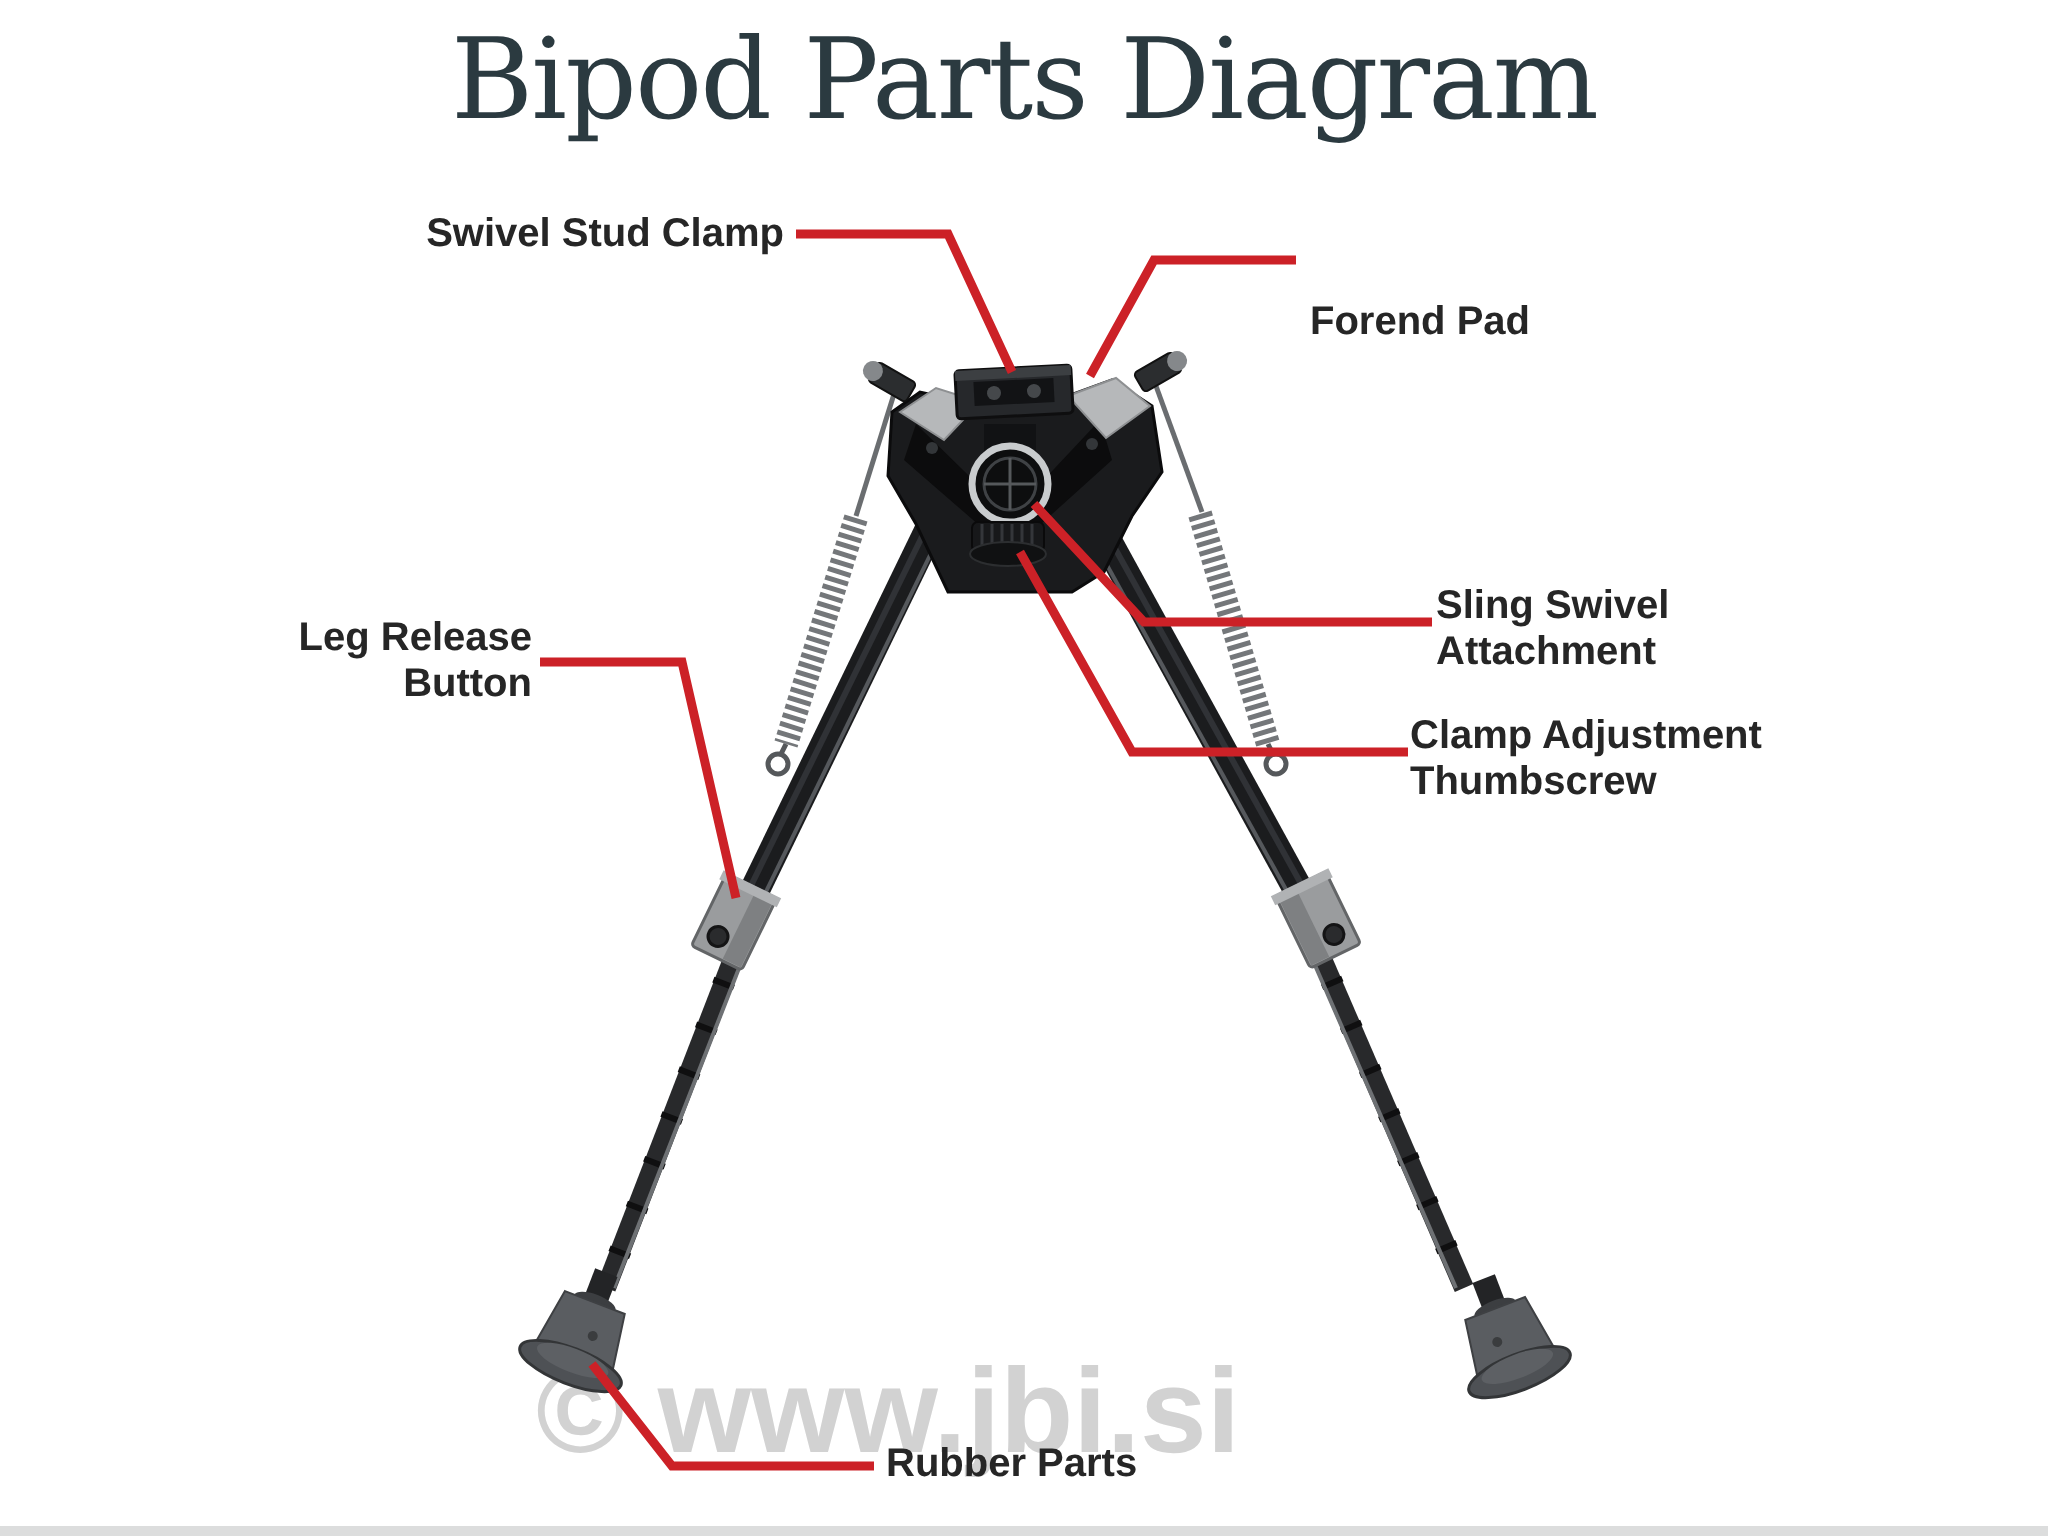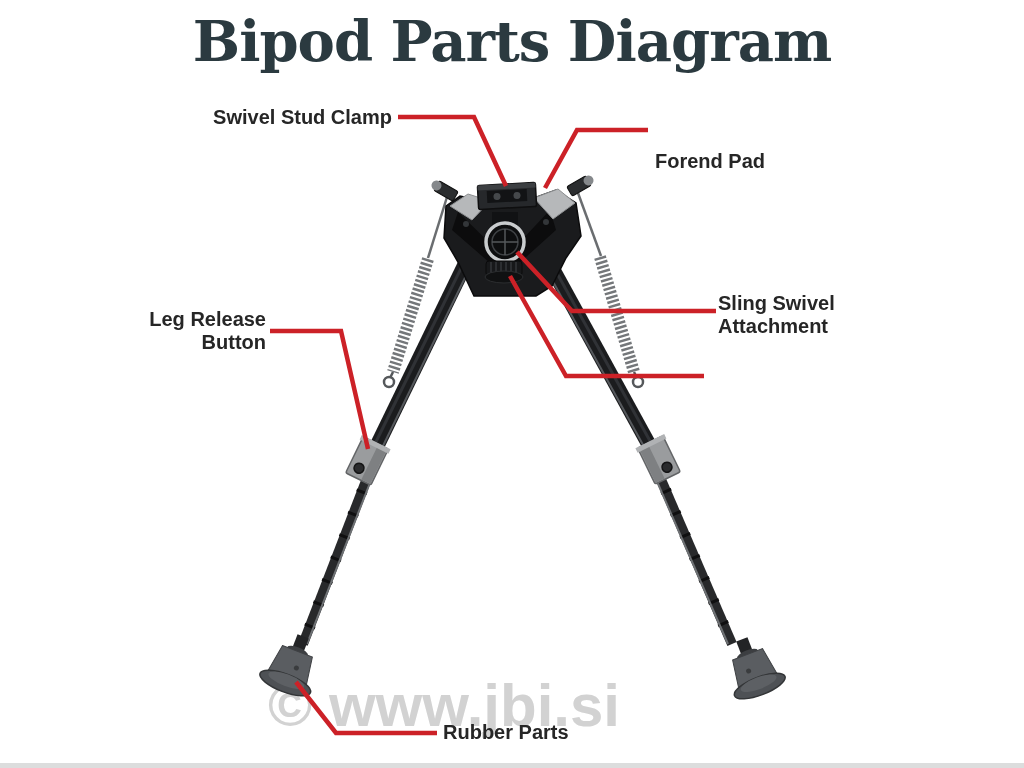--- a/index.html
+++ b/index.html
@@ -1,19 +1,19 @@
 <!DOCTYPE html>
 <html><head>
 <meta charset="utf-8">
 <style>
   html,body{margin:0;padding:0;background:#ffffff;}
   #page{position:relative;width:1024px;height:768px;background:#ffffff;overflow:hidden;
         font-family:"Liberation Sans", sans-serif;}
   .page-title{position:absolute;left:0;top:8px;width:1024px;text-align:center;
-        font-family:"DejaVu Serif", serif;font-weight:bold;font-size:56px;
+        font-family:"DejaVu Serif", serif;font-weight:normal;font-size:56px;
         color:#2b3a40;letter-spacing:-1px;}
   .part-label{position:absolute;font-weight:bold;font-size:20px;color:#262626;
         line-height:1.16;white-space:pre-line;z-index:3;}
   .lbl-right{text-align:right;}
   .watermark{position:absolute;left:268px;top:676px;font-size:60px;font-weight:700;
         color:#d2d2d2;letter-spacing:0px;line-height:1;z-index:1;white-space:nowrap;}
   .bottom-strip{position:absolute;left:0;right:0;bottom:0;height:5px;background:#dcdddd;z-index:1;}
   svg.diagram{position:absolute;left:0;top:0;z-index:2;}
   .callout{stroke:#cc2127;stroke-width:4.5;fill:none;stroke-linejoin:miter;stroke-linecap:butt;}
 </style>
@@ -149,16 +149,18 @@
   <div class="part-label lbl-right" style="right:632px;top:106px;text-align:right;">Swivel Stud Clamp</div>
 
   <div class="part-label" style="left:655px;top:118px;margin-top:32px;">Forend Pad</div>
 
   <div class="part-label lbl-right" style="right:758px;top:308px;">Leg Release
 Button</div>
 
   <div class="part-label" style="left:718px;top:292px;">Sling Swivel
 Attachment</div>
 
+  <div class="part-label" style="left:705px;top:357px;">Clamp Adjustment
+Thumbscrew</div>
 
   <div class="part-label" style="left:443px;top:721px;">Rubber Parts</div>
 
 </div>
 
 </body></html>

